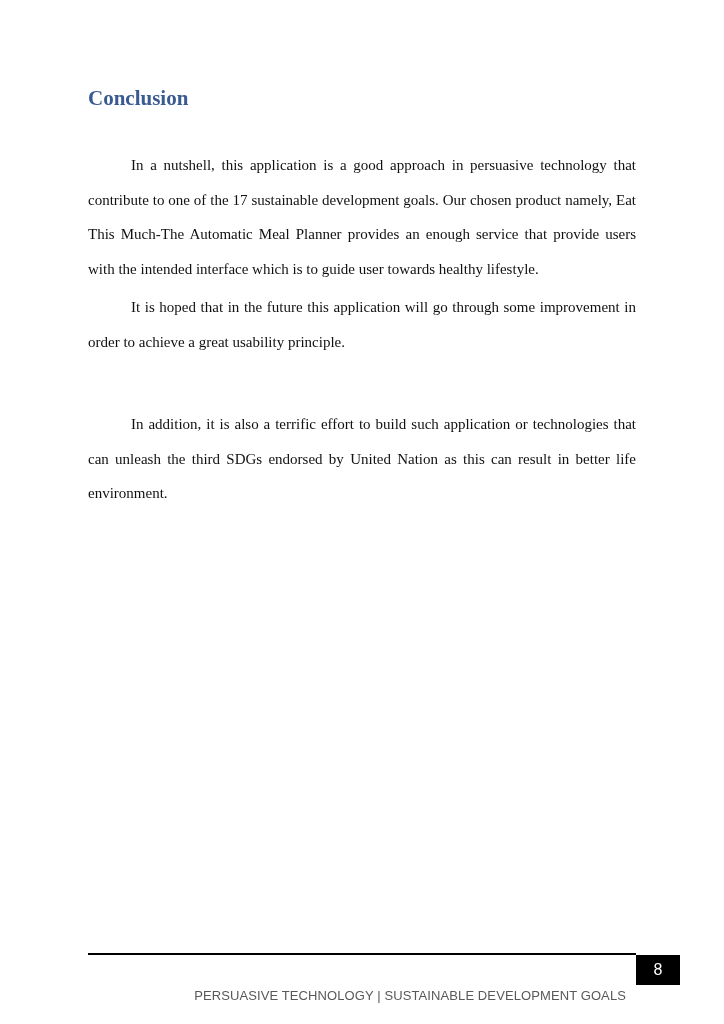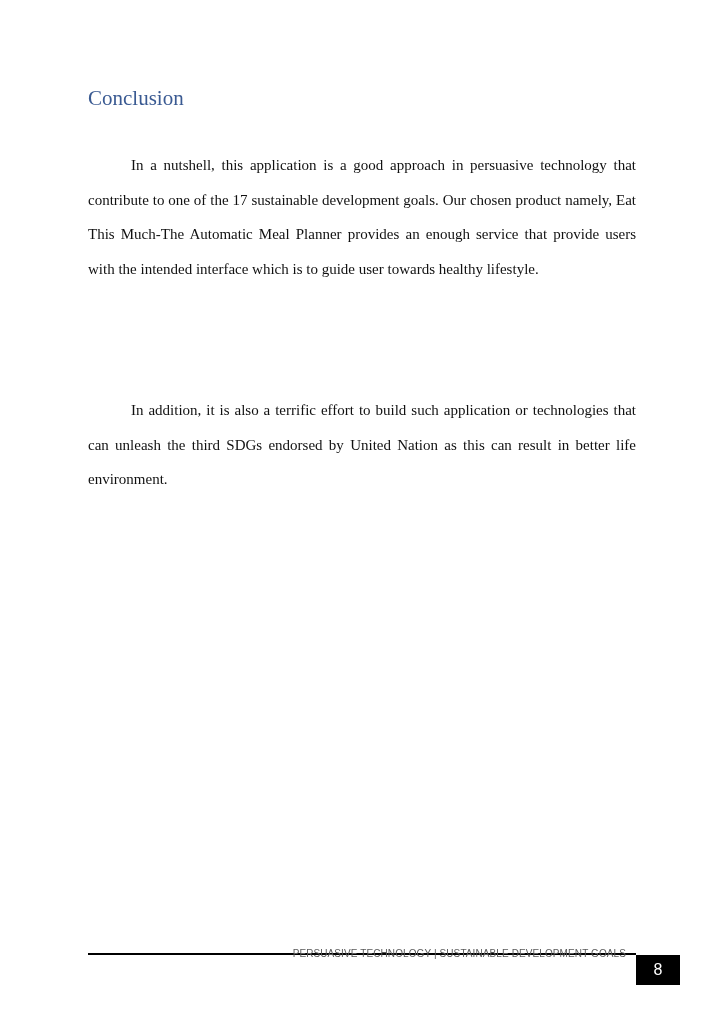--- a/index.html
+++ b/index.html
@@ -22,53 +22,53 @@
       height: 1024px;
       background: #fff;
     }
     .heading {
       position: absolute;
       left: 88px;
       top: 86px;
       font-family: "Liberation Serif", serif;
       font-size: 21px;
       color: #3a5a92;
-      font-weight: normal;
+      font-weight: bold;
       margin: 0;
     }
     .body-text {
       position: absolute;
       left: 88px;
       width: 548px;
       font-size: 15px;
       line-height: 34.5px;
       text-align: justify;
       margin: 0;
     }
     .para {
       text-indent: 43px;
       margin: 0;
     }
     #p1 { top: 148px; }
     #p2 { top: 290px; }
-    #p3 { top: 393px; }
+    #p3 { top: 407px; }
     .footer-rule {
       position: absolute;
       left: 88px;
       top: 953px;
       width: 548px;
       height: 2px;
       background: #000;
     }
     .footer-title {
       position: absolute;
       right: 98px;
-      top: 948px;
+      top: 988px;
       font-family: "Liberation Sans", sans-serif;
-      font-size: 10px;
+      font-size: 13px;
       color: #595959;
       letter-spacing: 0.1px;
     }
     .page-num-box {
       position: absolute;
       left: 636px;
       top: 955px;
       width: 44px;
       height: 30px;
       background: #000;
@@ -83,20 +83,23 @@
 </head>
 <body>
 
 <div class="page">
   <h1 class="heading">Conclusion</h1>
 
   <div class="body-text" id="p1">
     <p class="para">In a nutshell, this application is a good approach in persuasive technology that contribute to one of the 17 sustainable development goals. Our chosen product namely, Eat This Much-The Automatic Meal Planner provides an enough service that provide users with the intended interface which is to guide user towards healthy lifestyle.</p>
   </div>
 
+  <div class="body-text" id="p2">
+    <p class="para">It is hoped that in the future this application will go through some improvement in order to achieve a great usability principle.</p>
+  </div>
 
   <div class="body-text" id="p3">
     <p class="para">In addition, it is also a terrific effort to build such application or technologies that can unleash the third SDGs endorsed by United Nation as this can result in better life environment.</p>
   </div>
 
   <div class="footer-rule"></div>
   <div class="footer-title">PERSUASIVE TECHNOLOGY | SUSTAINABLE DEVELOPMENT GOALS</div>
   <div class="page-num-box">
     <span>8</span>
   </div>

